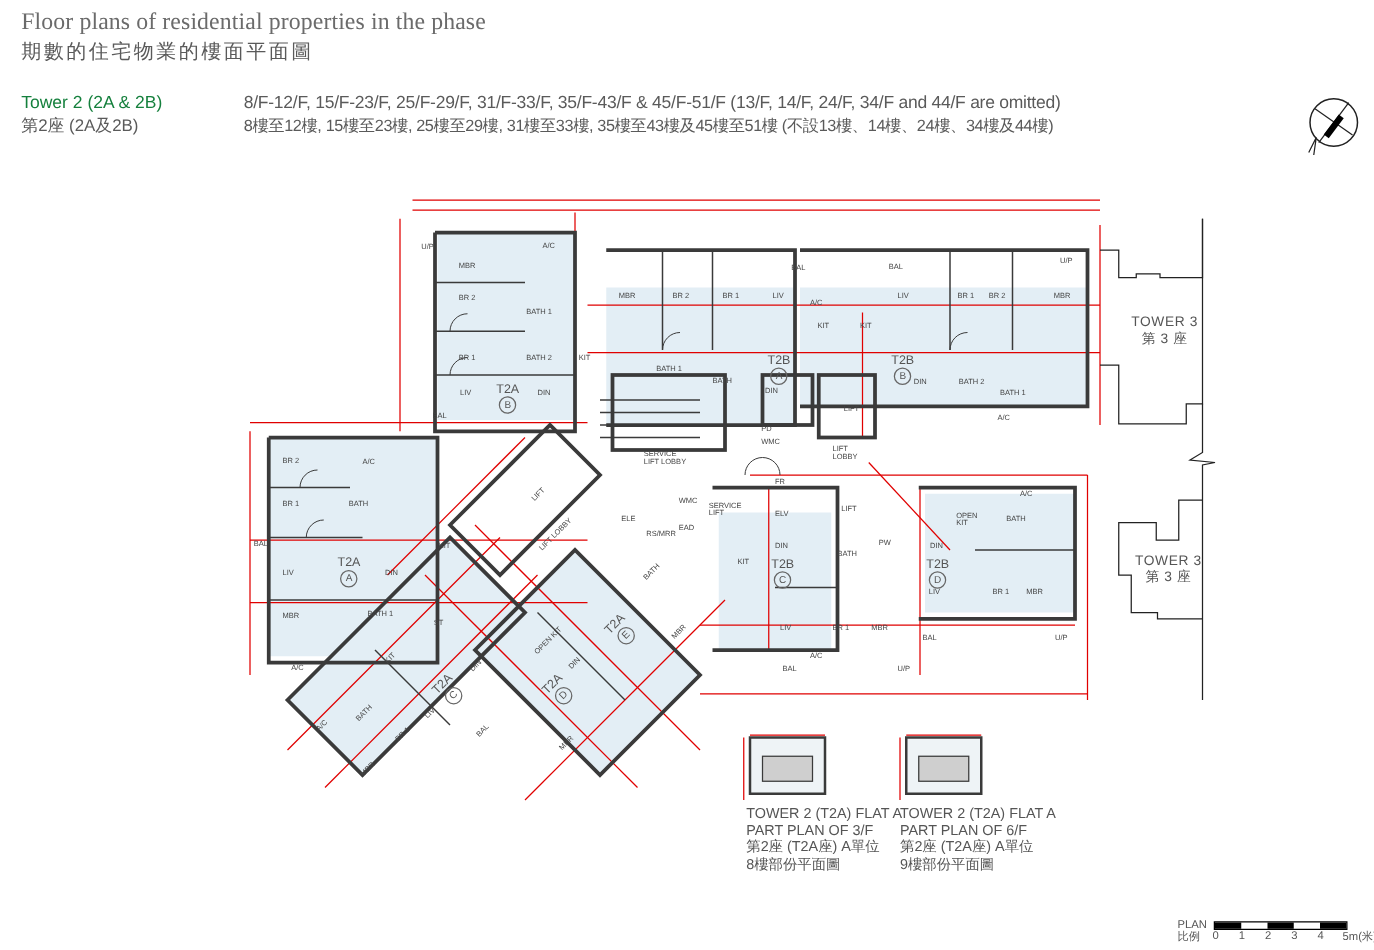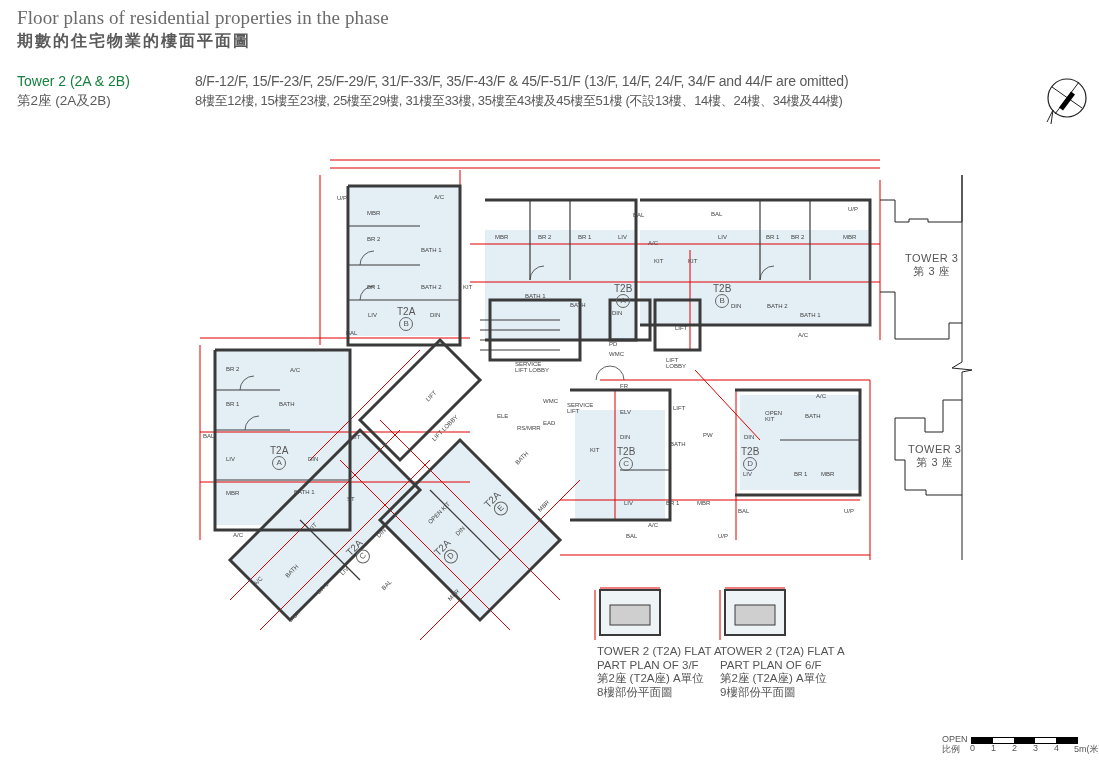--- a/index.html
+++ b/index.html
@@ -1,18 +1,18 @@
 <!DOCTYPE html>
 <html><head>
 <meta charset="utf-8">
 <style>
   html,body{margin:0;padding:0;background:#ffffff;}
   body{width:1099px;height:760px;position:relative;overflow:hidden;font-family:"Liberation Sans",sans-serif;color:#5a5a5a;}
   .title-en{position:absolute;left:17px;top:7px;font-family:"Liberation Serif",serif;font-size:19px;color:#6b6b6b;letter-spacing:0.1px;}
-  .title-zh{position:absolute;left:17px;top:31px;font-family:"DejaVu Serif",serif;font-size:16px;font-weight:bold;color:#5a5a5a;letter-spacing:2px;}
+  .title-zh{position:absolute;left:17px;top:31px;font-family:"DejaVu Serif",serif;font-size:16px;font-weight:normal;color:#5a5a5a;letter-spacing:2px;}
   .tower-en{position:absolute;left:17px;top:73px;font-size:14px;color:#15803d;}
   .tower-zh{position:absolute;left:17px;top:92px;font-size:13.5px;color:#5a5a5a;}
   .floors-en{position:absolute;left:195px;top:73px;font-size:14px;color:#5a5a5a;letter-spacing:-0.2px;}
   .floors-zh{position:absolute;left:195px;top:92px;font-size:13px;color:#5a5a5a;letter-spacing:-0.3px;}
   .north{position:absolute;left:1035px;top:72px;width:60px;height:60px;}
   .plan{position:absolute;left:0;top:0;width:1099px;height:760px;}
   .lbl{position:absolute;font-size:6px;color:#444;white-space:nowrap;}
   .unit{position:absolute;font-size:10px;color:#555;text-align:center;line-height:11px;}
   .unit .circ{display:inline-block;width:12px;height:12px;border:1px solid #666;border-radius:50%;font-size:8px;line-height:12px;}
   .tower3{position:absolute;font-size:11px;color:#555;text-align:center;line-height:13px;letter-spacing:0.5px;}
@@ -269,21 +269,21 @@
   <div>8樓部份平面圖</div>
 </div>
 <div class="caption" style="left:720px;top:645px;">
   <div>TOWER 2 (T2A) FLAT A</div>
   <div>PART PLAN OF 6/F</div>
   <div>第2座 (T2A座) A單位</div>
   <div>9樓部份平面圖</div>
 </div>
 
 <div class="scale">
-  <span class="lbl-en">OPEN</span>
+  <span class="lbl-en">PLAN</span>
   <span class="lbl-zh">比例</span>
   <div class="bar">
     <div class="seg" style="left:0;width:21px;"></div>
     <div class="seg" style="left:42px;width:21px;"></div>
     <div class="seg" style="left:84px;width:21px;"></div>
   </div>
   <span class="num" style="left:30px;">0</span>
   <span class="num" style="left:51px;">1</span>
   <span class="num" style="left:72px;">2</span>
   <span class="num" style="left:93px;">3</span>

